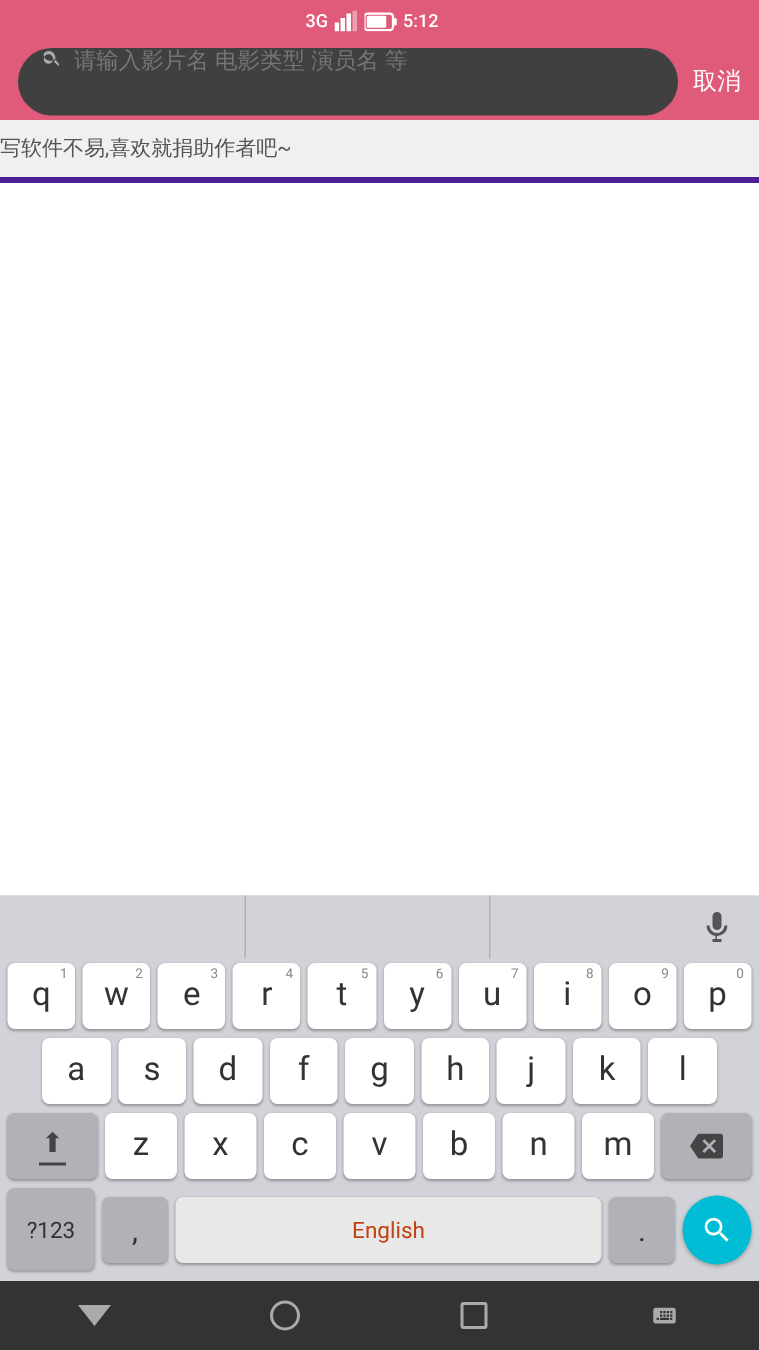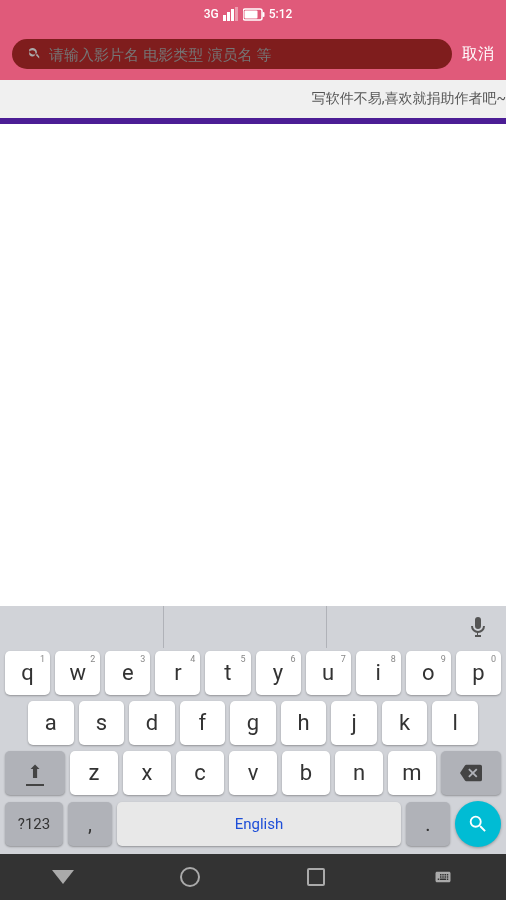--- a/index.html
+++ b/index.html
@@ -39,25 +39,25 @@
       width: 100%;
       height: 52px;
       background: #e05a7a;
       display: flex;
       align-items: center;
       padding: 8px 12px;
       gap: 10px;
     }
     #search-input-container {
       flex: 1;
-      background: #7f1d1d;
+      background: #404040;
       border-radius: 24px;
-      height: 30px;
-      display: flex;
-      align-items: center;
+      height: 45px;
+      display: flex;
+      align-items: flex-start;
       padding: 0 14px;
       gap: 8px;
     }
     #search-input-container .search-icon-svg {
       color: #aaa;
       font-size: 16px;
     }
     #search-input-container input {
       border: none;
       outline: none;
@@ -73,24 +73,24 @@
       border: none;
       cursor: pointer;
       white-space: nowrap;
     }
 
     
     #hint-bar {
       width: 100%;
       background: #f0f0f0;
       padding: 10px 0;
-      text-align: right;
+      text-align: left;
       font-size: 14px;
       color: #555;
-      border-bottom: 6px solid #4c1d95;
+      border-bottom: 4px solid #4c1d95;
     }
 
     
     #content-area {
       width: 100%;
       height: 350px;
       background: white;
     }
 
     
@@ -178,21 +178,21 @@
     .key-bottom-row {
       display: flex;
       align-items: center;
       justify-content: space-between;
       padding: 3px 5px;
       gap: 5px;
     }
     .key-123 {
       background: #b0b2b8;
       border-radius: 5px;
-      height: 44px;
+      height: 55px;
       min-width: 58px;
       display: flex;
       align-items: center;
       justify-content: center;
       cursor: pointer;
       box-shadow: 0 1px 2px rgba(0,0,0,0.3);
       font-size: 15px;
       color: #333;
     }
     .key-comma {
@@ -212,21 +212,21 @@
       background: #e8e8e8;
       border-radius: 5px;
       height: 44px;
       flex: 1;
       display: flex;
       align-items: center;
       justify-content: center;
       cursor: pointer;
       box-shadow: 0 1px 2px rgba(0,0,0,0.3);
       font-size: 15px;
-      color: #1d4ed8;
+      color: #c2410c;
     }
     .key-period {
       background: #b0b2b8;
       border-radius: 5px;
       height: 44px;
       min-width: 44px;
       display: flex;
       align-items: center;
       justify-content: center;
       cursor: pointer;

